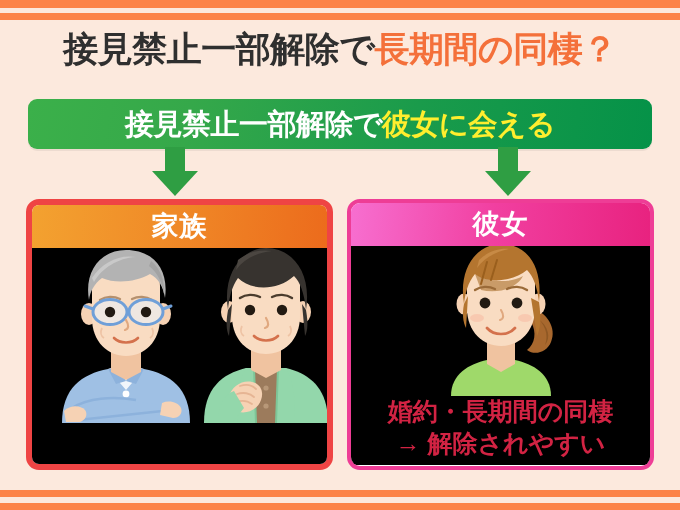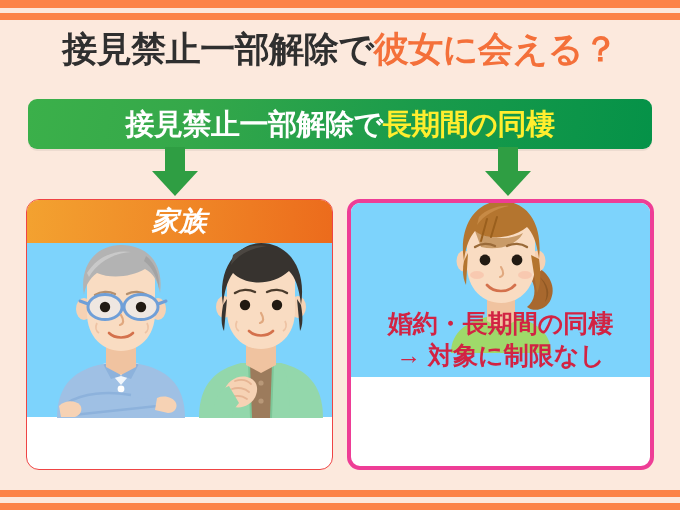--- a/index.html
+++ b/index.html
@@ -105,42 +105,42 @@
   .card {
     position: absolute;
     top: 199px;
     width: 307px;
     height: 271px;
     border-radius: 13px;
     box-sizing: border-box;
     overflow: hidden;
     background: #ffffff;
   }
-  .card-left  { left: 26px;  border: 1px solid #ef4444; font-style: italic; }
+  .card-left  { left: 26px;  border: 6px solid #ef4444; }
   .card-right { left: 347px; border: 4px solid #ee3d96; }
 
   .card-head {
     height: 44px;
     display: flex;
     align-items: center;
     justify-content: center;
     font-size: 27px;
     font-weight: bold;
     color: #ffffff;
     letter-spacing: 1px;
     border-radius: 8px 8px 0 0;
     margin: -1px -1px 0 -1px;
   }
   .card-left  .card-head { background: linear-gradient(95deg, #f3a230 0%, #f08b28 45%, #ec6b1c 100%); }
   .card-right .card-head { background: linear-gradient(95deg, #f76fd0 0%, #f13fa0 48%, #e8227f 100%); }
 
   .card-body {
     position: relative;
-    height: 174px;
-    background: #7dd3fc;
+    height: 219px;
+    background: #000000;
   }
 
   .card-caption {
     position: absolute;
     left: 0;
     width: 100%;
     text-align: center;
     font-weight: bold;
     white-space: nowrap;
   }
@@ -174,26 +174,26 @@
 </style>
 </head>
 <body>
 
 <div id="stage">
 
   <div class="rule rule-top-a"></div>
   <div class="rule rule-top-b"></div>
 
   <div class="headline">
-    <span>接見禁止一部解除で</span><span class="accent">彼女に会える？</span>
+    <span>接見禁止一部解除で</span><span class="accent">長期間の同棲？</span>
   </div>
 
   <div class="banner">
     <div class="banner-text">
-      <span>接見禁止一部解除で</span><span class="hl">長期間の同棲</span>
+      <span>接見禁止一部解除で</span><span class="hl">彼女に会える</span>
     </div>
   </div>
 
   <div class="arrow arrow-left">
     <div class="stem"></div>
     <div class="head"></div>
   </div>
   <div class="arrow arrow-right">
     <div class="stem"></div>
     <div class="head"></div>
@@ -293,20 +293,21 @@
 
           <path d="M210 78 C208 82 209 86 212 88" stroke="#eec3a4" stroke-width="1.8" fill="none"></path>
           <path d="M258 78 C260 82 259 86 256 88" stroke="#eec3a4" stroke-width="1.8" fill="none"></path>
         </svg>
       </div>
 
     </div>
   </div>
 
   <div class="card card-right">
+    <div class="card-head">彼女</div>
     <div class="card-body">
 
       <div class="illus-woman-young">
         <svg width="299" height="150" viewBox="0 0 299 150" xmlns="http://www.w3.org/2000/svg">
 
           <path d="M100 150 C100 128 118 118 136 114 L164 114 C182 118 200 128 200 150 Z" fill="#9fd96a"></path>
 
           <path d="M136 92 L164 92 L164 118 L150 126 L136 118 Z" fill="#f0c3a0"></path>
 
           <path d="M180 62 C196 66 206 82 200 96 C196 106 184 110 176 104 C184 98 186 86 180 76 Z" fill="#a8682e"></path>
@@ -336,21 +337,21 @@
 
           <path d="M136 82 C143 90 157 90 164 82" stroke="#d4714c" stroke-width="2.7" fill="none" stroke-linecap="round"></path>
 
           <ellipse cx="126" cy="72" rx="7" ry="4" fill="#f7b9a3" opacity="0.55"></ellipse>
           <ellipse cx="174" cy="72" rx="7" ry="4" fill="#f7b9a3" opacity="0.55"></ellipse>
         </svg>
       </div>
 
       <div class="card-caption caption-right">
         <div>婚約・長期間の同棲</div>
-        <div>→ 対象に制限なし</div>
+        <div>→ 解除されやすい</div>
       </div>
     </div>
   </div>
 
   <div class="rule rule-bot-a"></div>
   <div class="rule rule-bot-b"></div>
 
 </div>
 
 </body></html>

